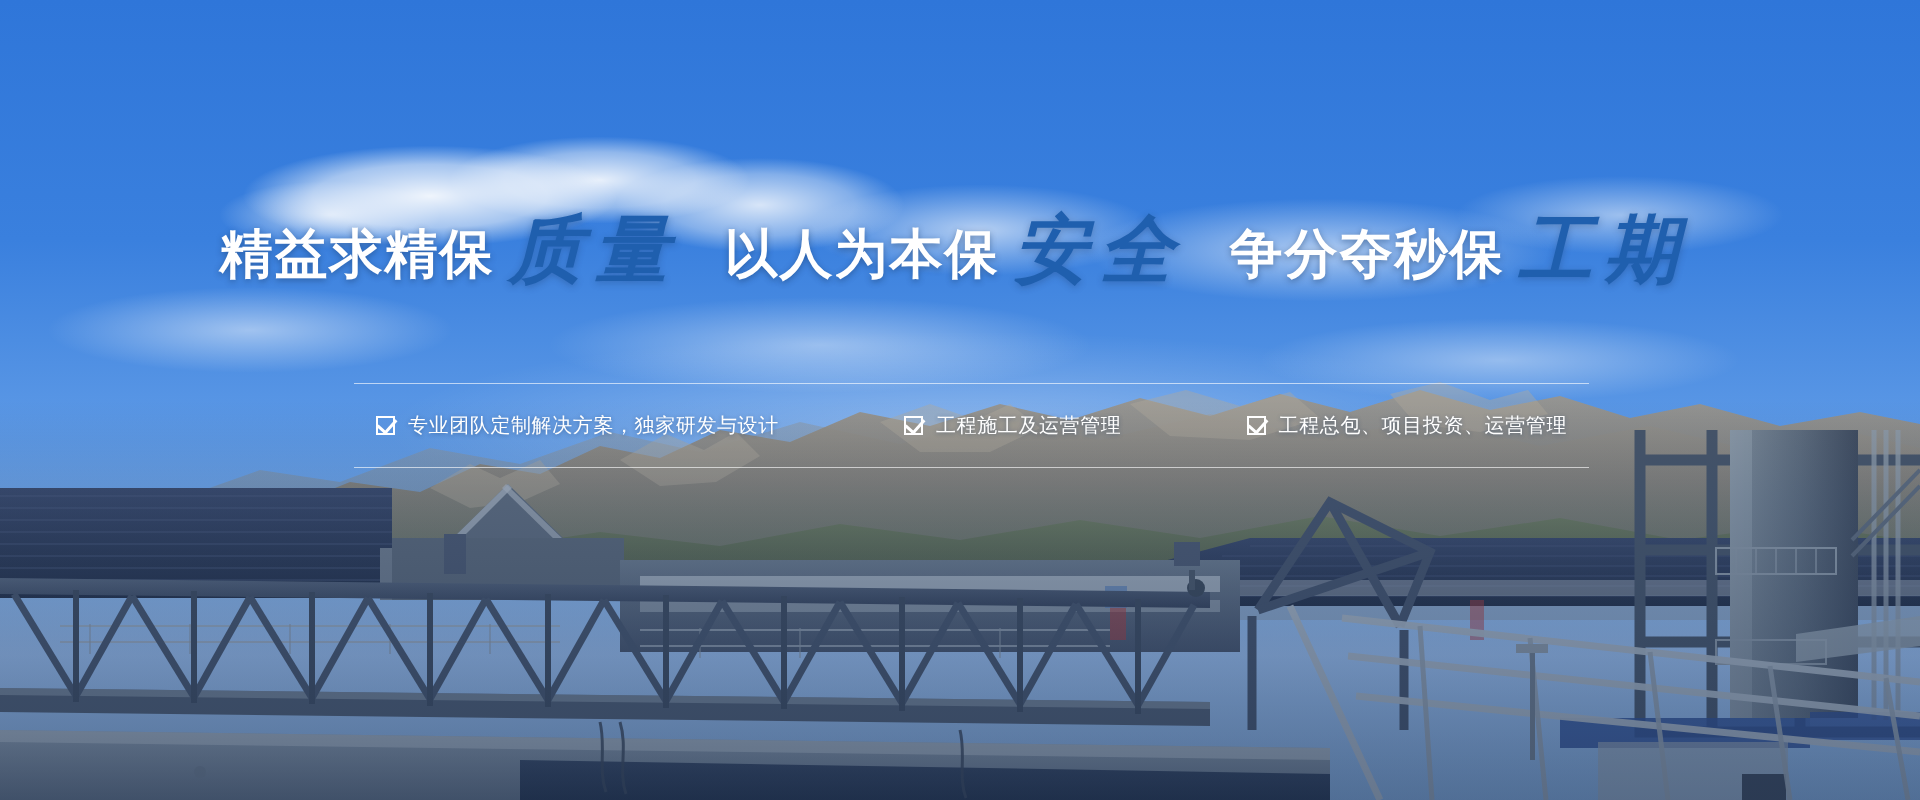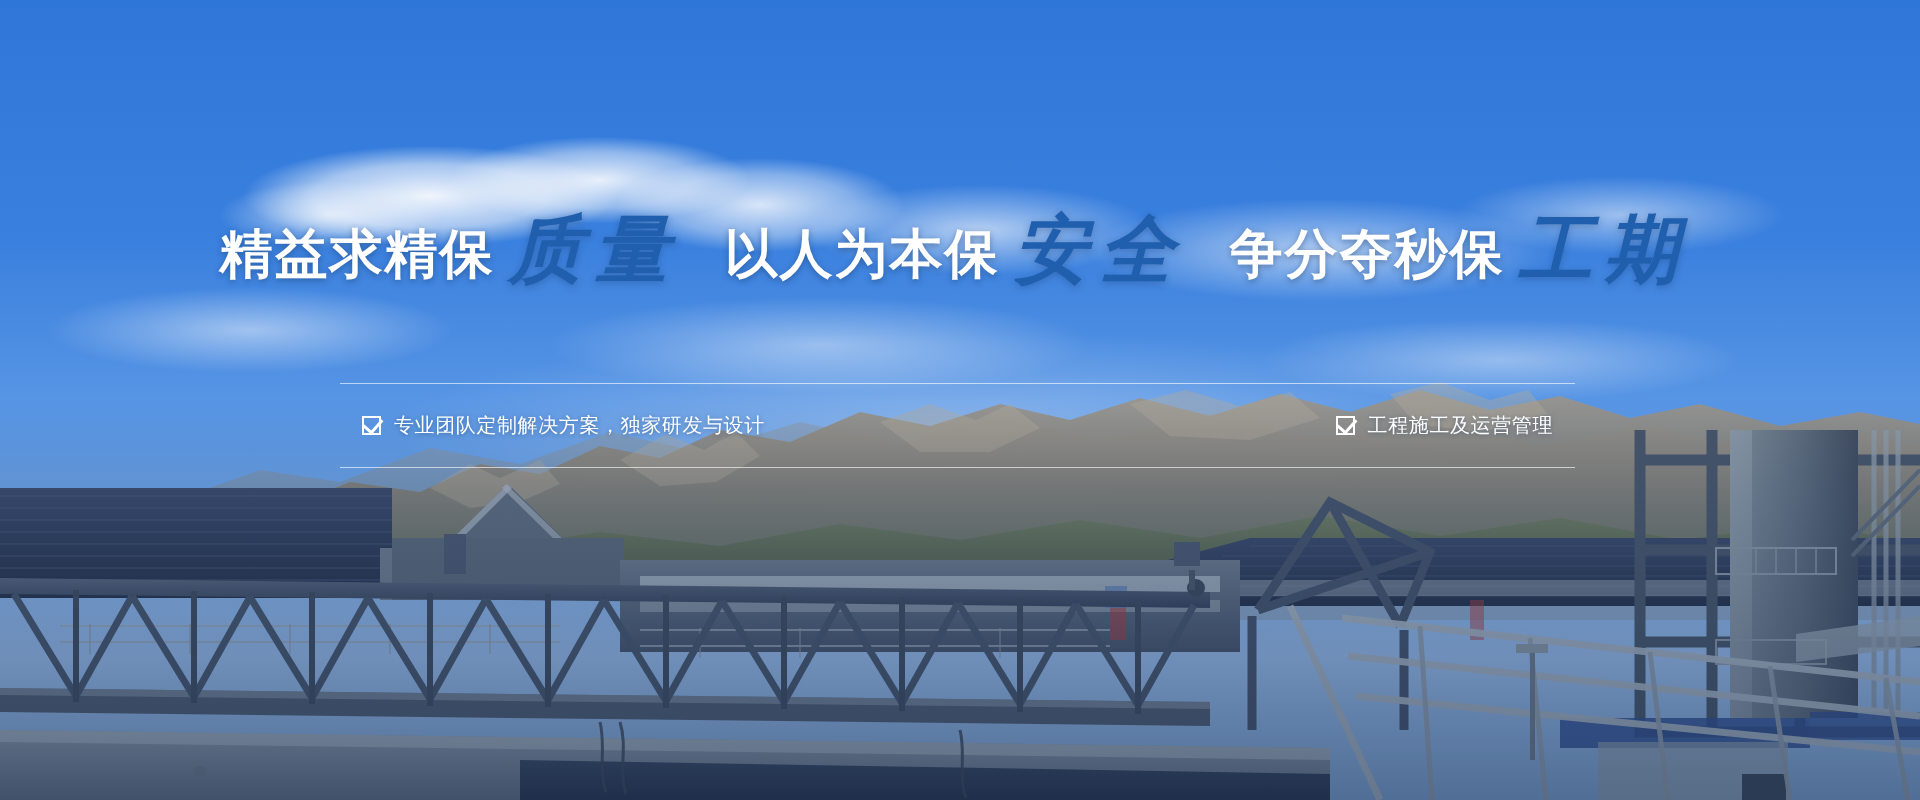--- a/index.html
+++ b/index.html
@@ -77,21 +77,21 @@
     margin:0 10px 0 14px;
     position:relative;
     top:-4px;
     text-shadow:0 2px 7px rgba(20,45,90,.28);
   }
   .hl-gap { display:inline-block; width:34px; }
 
   
   .features {
     position:absolute;
-    left:340px; top:383px;
+    left:354px; top:383px;
     width:1235px;
     height:85px;
     border-top:1px solid rgba(255,255,255,.62);
     border-bottom:1px solid rgba(255,255,255,.62);
     display:flex;
     align-items:center;
     justify-content:space-between;
     padding:0 22px;
   }
   .feature { display:flex; align-items:center; }
@@ -413,16 +413,20 @@
     <div class="feature">
       <span class="chk"></span>
       <span class="feature-label">专业团队定制解决方案，独家研发与设计</span>
     </div>
 
     <div class="feature">
       <span class="chk"></span>
       <span class="feature-label">工程施工及运营管理</span>
     </div>
 
+    <div class="feature">
+      <span class="chk"></span>
+      <span class="feature-label">工程总包、项目投资、运营管理</span>
+    </div>
 
   </div>
 
 </div>
 
 </body></html>

